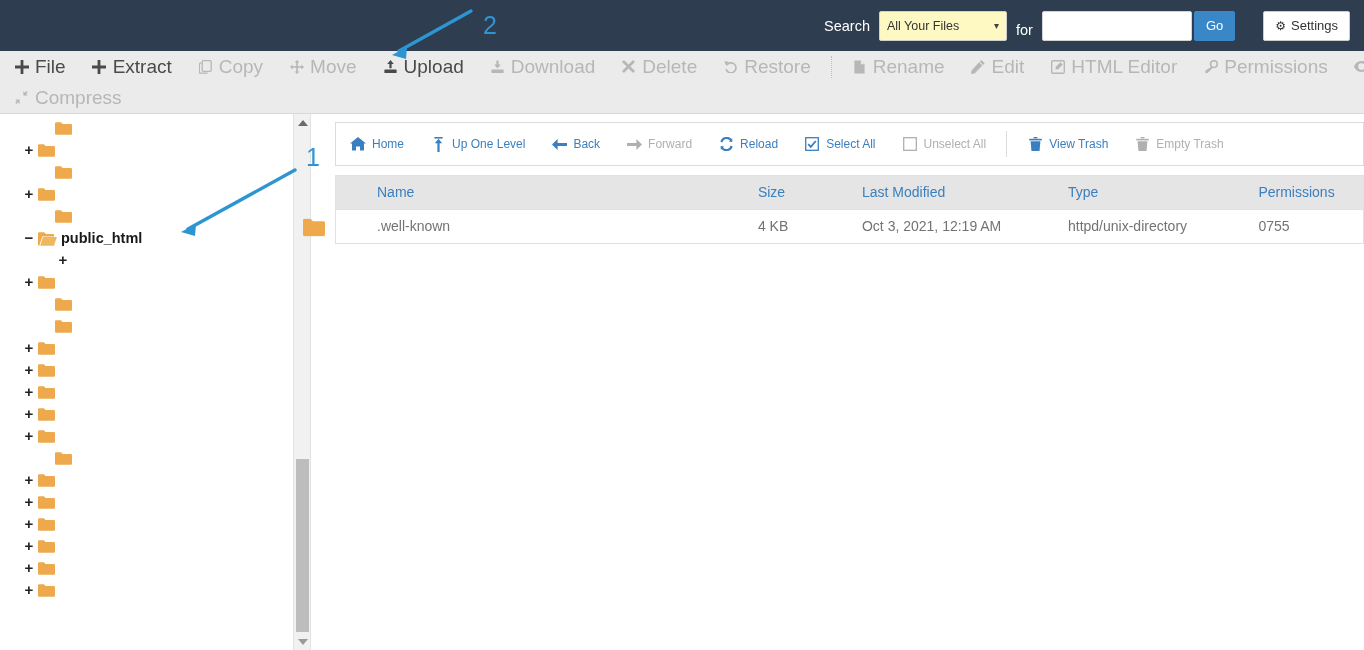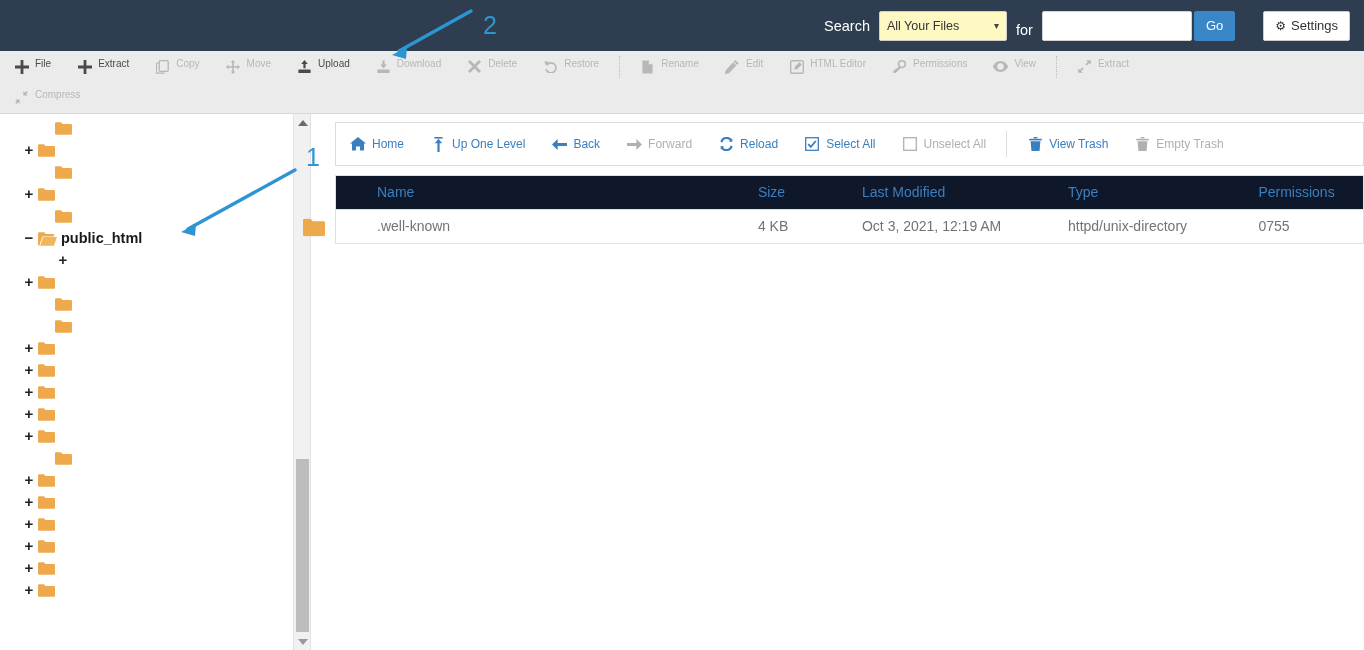--- a/index.html
+++ b/index.html
@@ -124,22 +124,22 @@
     width: 1364px; height: 63px;
     background: #ebebeb;
     border-bottom: 1px solid #d8d8d8;
   }
   .action-row {
     height: 31px;
     display: flex; align-items: center;
     padding-left: 14px;
   }
   .act {
-    display: inline-flex; 
-    font-size: 10px;
+    display: inline-flex; align-items: center;
+    font-size: 19px;
     color: #4a4a4a;
     margin-right: 26px;
     white-space: nowrap;
     cursor: pointer;
     line-height: 1;
   }
   .act.disabled { color: #b7b7b7; cursor: default; }
   .act .ic {
     margin-right: 6px;
     display: inline-flex;
@@ -256,21 +256,21 @@
     margin: 0 20px 0 -6px;
   }
 
   .filetable {
     width: 1029px;
     border: 1px solid #e1e1e1;
     border-top: none;
     margin-top: 9px;
     border-collapse: collapse;
   }
-  .filetable thead tr { background: #0f172a; }
+  .filetable thead tr { background: #e5e5e5; }
   .filetable th {
     text-align: left;
     font-size: 14px;
     font-weight: 400;
     color: #3a7fbf;
     padding: 8px 0 9px 0;
     border-bottom: 1px solid #e1e1e1;
     border-top: 1px solid #e1e1e1;
     cursor: pointer;
   }

